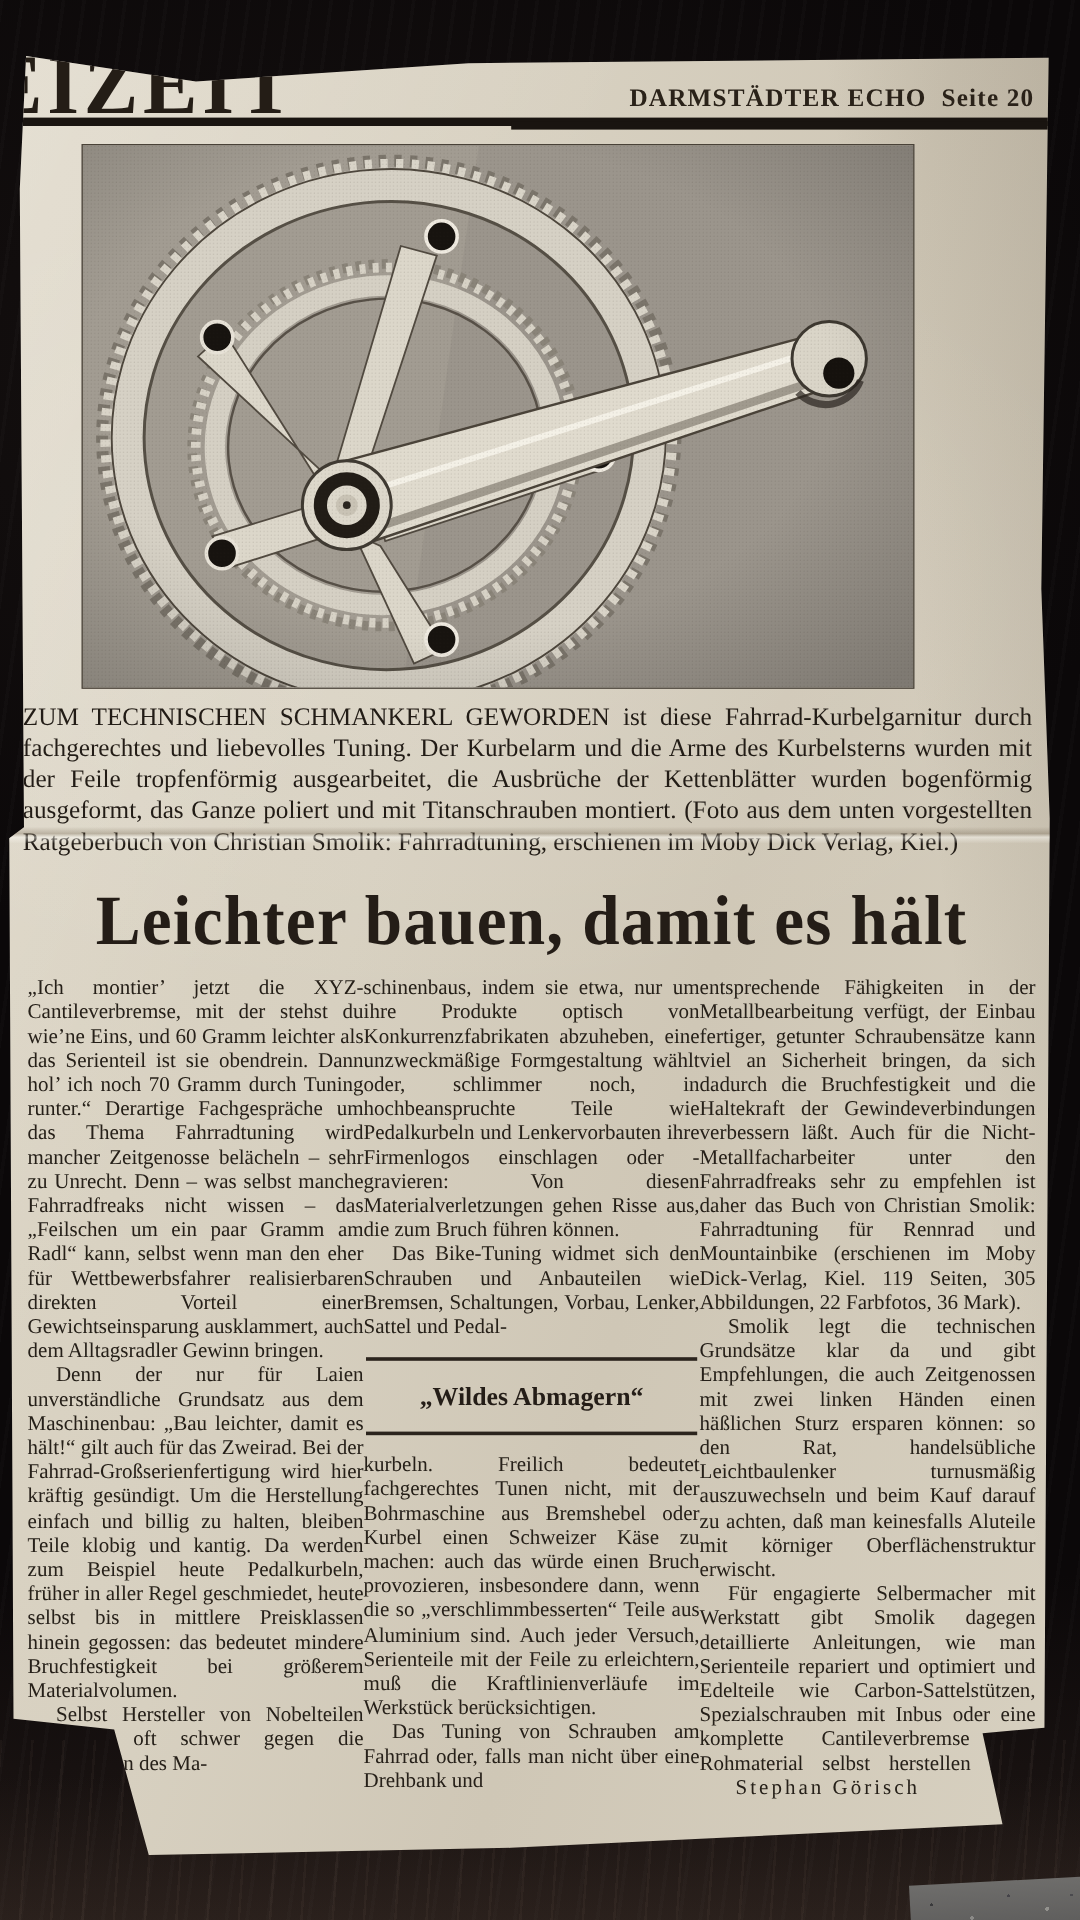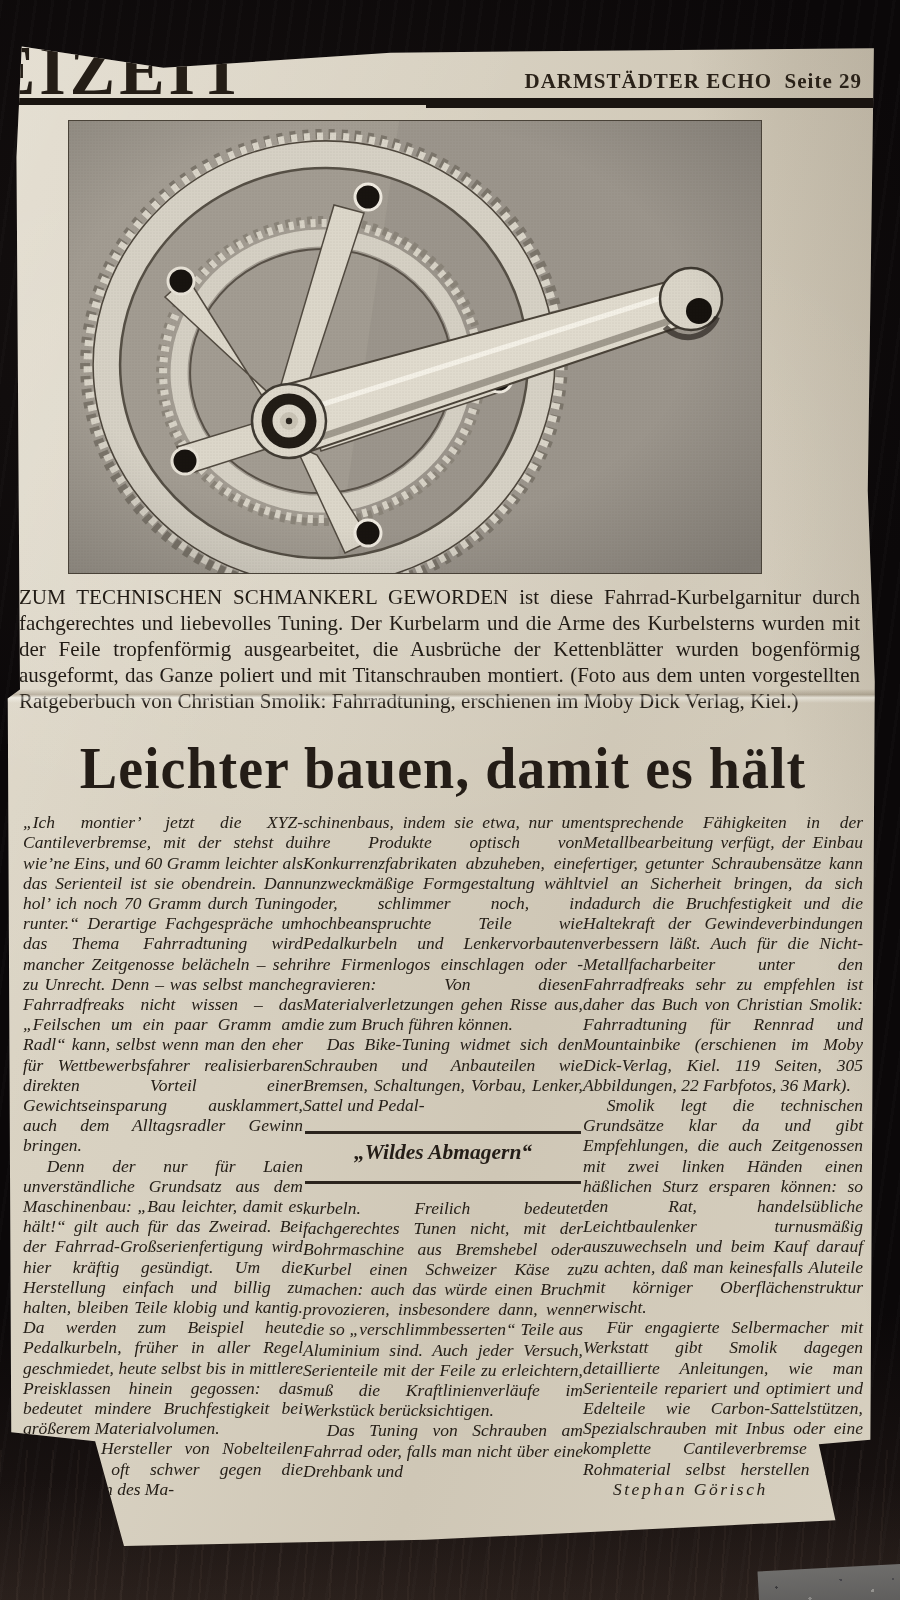--- a/index.html
+++ b/index.html
@@ -91,44 +91,43 @@
   }
   .subheadline{
     margin:16px 0 0 0;
     font-size:26px;font-weight:bold;text-align:center;color:#241d17;
   }
 
   .columns{
     display:flex;margin:16px 17px 0 17px;
     font-size:17.5px;line-height:1.155;text-align:justify;color:#262019;
     hyphens:auto;
-    font-style:italic;
   }
   .col{flex:1;min-width:0;}
   .col p{margin:0;text-indent:1.35em;}
   .col p.noindent{text-indent:0;}
   .inset{
     border-top:3px solid #2b241d;border-bottom:3px solid #2b241d;
-    margin:16px 2px 14px 2px;padding:4px 0 14px 0;
+    margin:16px 2px 14px 2px;padding:16px 0 14px 0;
     text-align:center;
   }
   .inset-line{font-size:21.5px;font-weight:bold;line-height:1.35;color:#241d17;}
   .byline{letter-spacing:2.5px;margin-left:30px;white-space:nowrap;}
 </style>
 </head>
 <body>
 
 <div class="floor-streaks"></div>
 <div class="granite-sliver"></div>
 
 <div class="paper">
 
   <div class="masthead">
     <div class="mast-title">EIZEIT</div>
-    <div class="mast-right">DARMSTÄDTER ECHO  Seite 29</div>
+    <div class="mast-right">DARMSTÄDTER ECHO  Seite 20</div>
   </div>
   <div class="rule"></div>
 
   <figure class="photo" style="margin-top:15px;margin-bottom:0;">
     <svg viewBox="0 0 692 452" preserveAspectRatio="none">
       <defs>
         <pattern id="halftone" width="3" height="3" patternUnits="userSpaceOnUse">
           <circle cx="1" cy="1" r="0.55" fill="#2a2520" opacity="0.14"></circle>
         </pattern>
         <radialGradient id="vig" cx="45%" cy="45%" r="75%">

